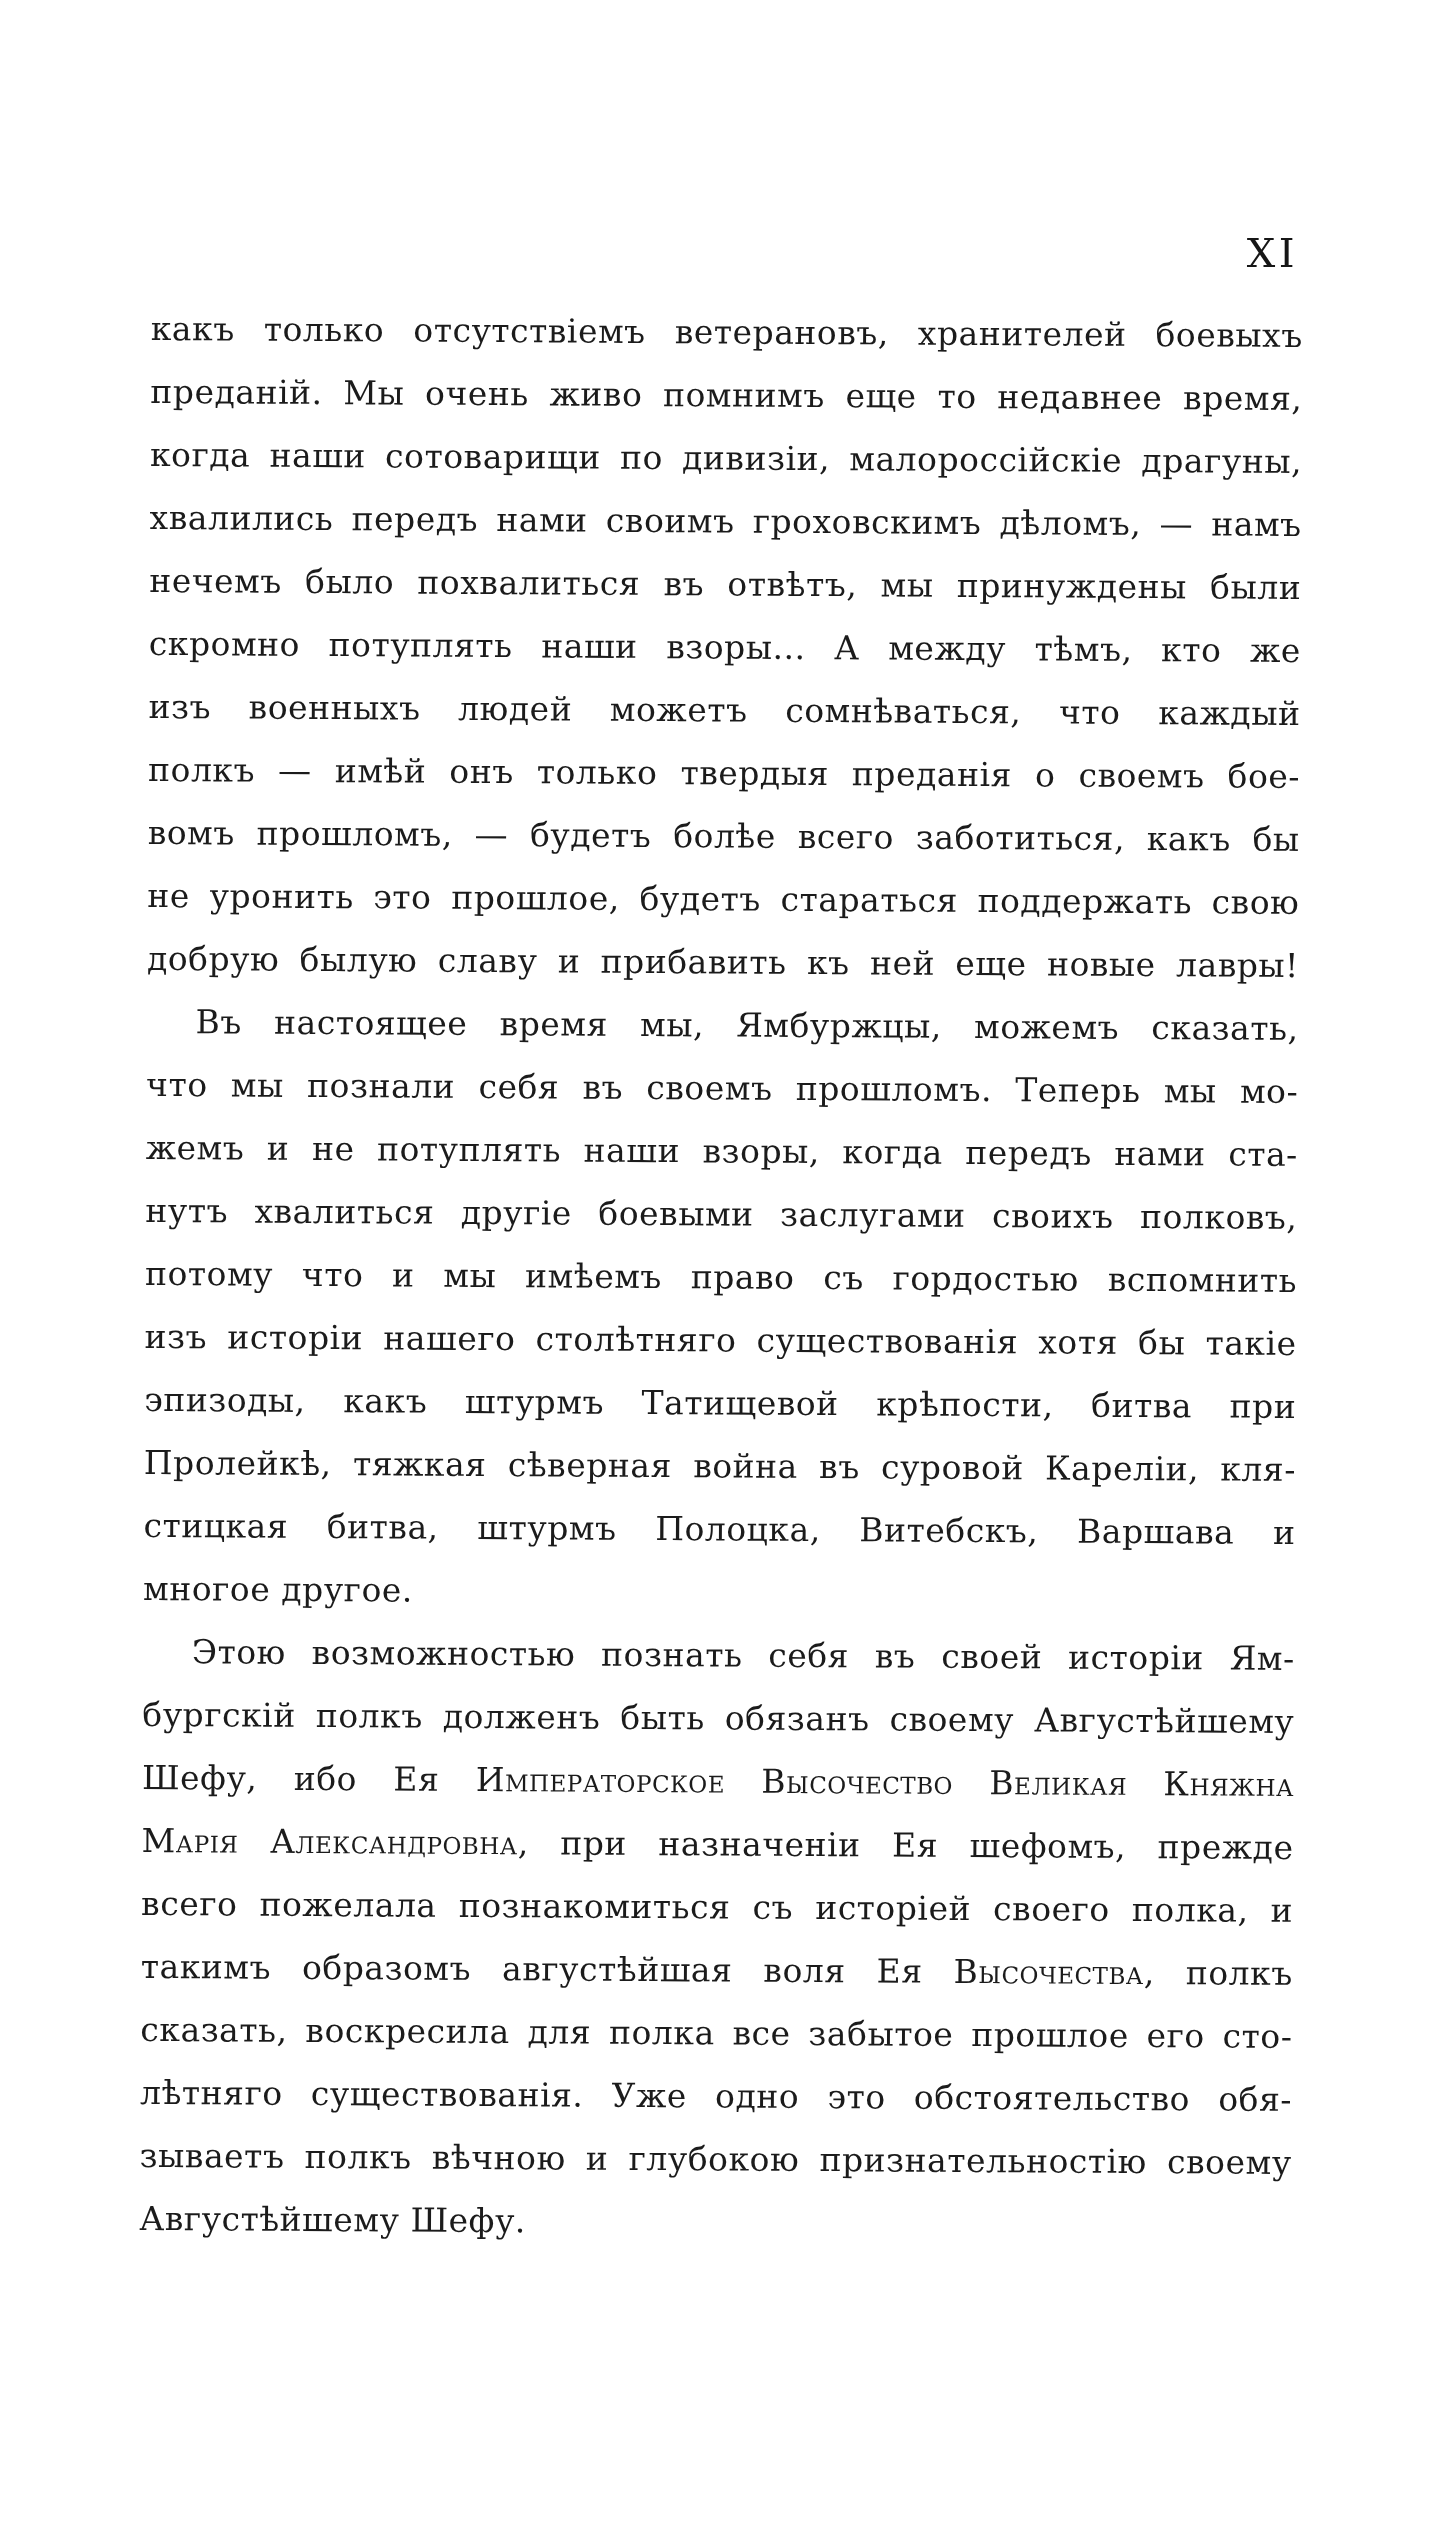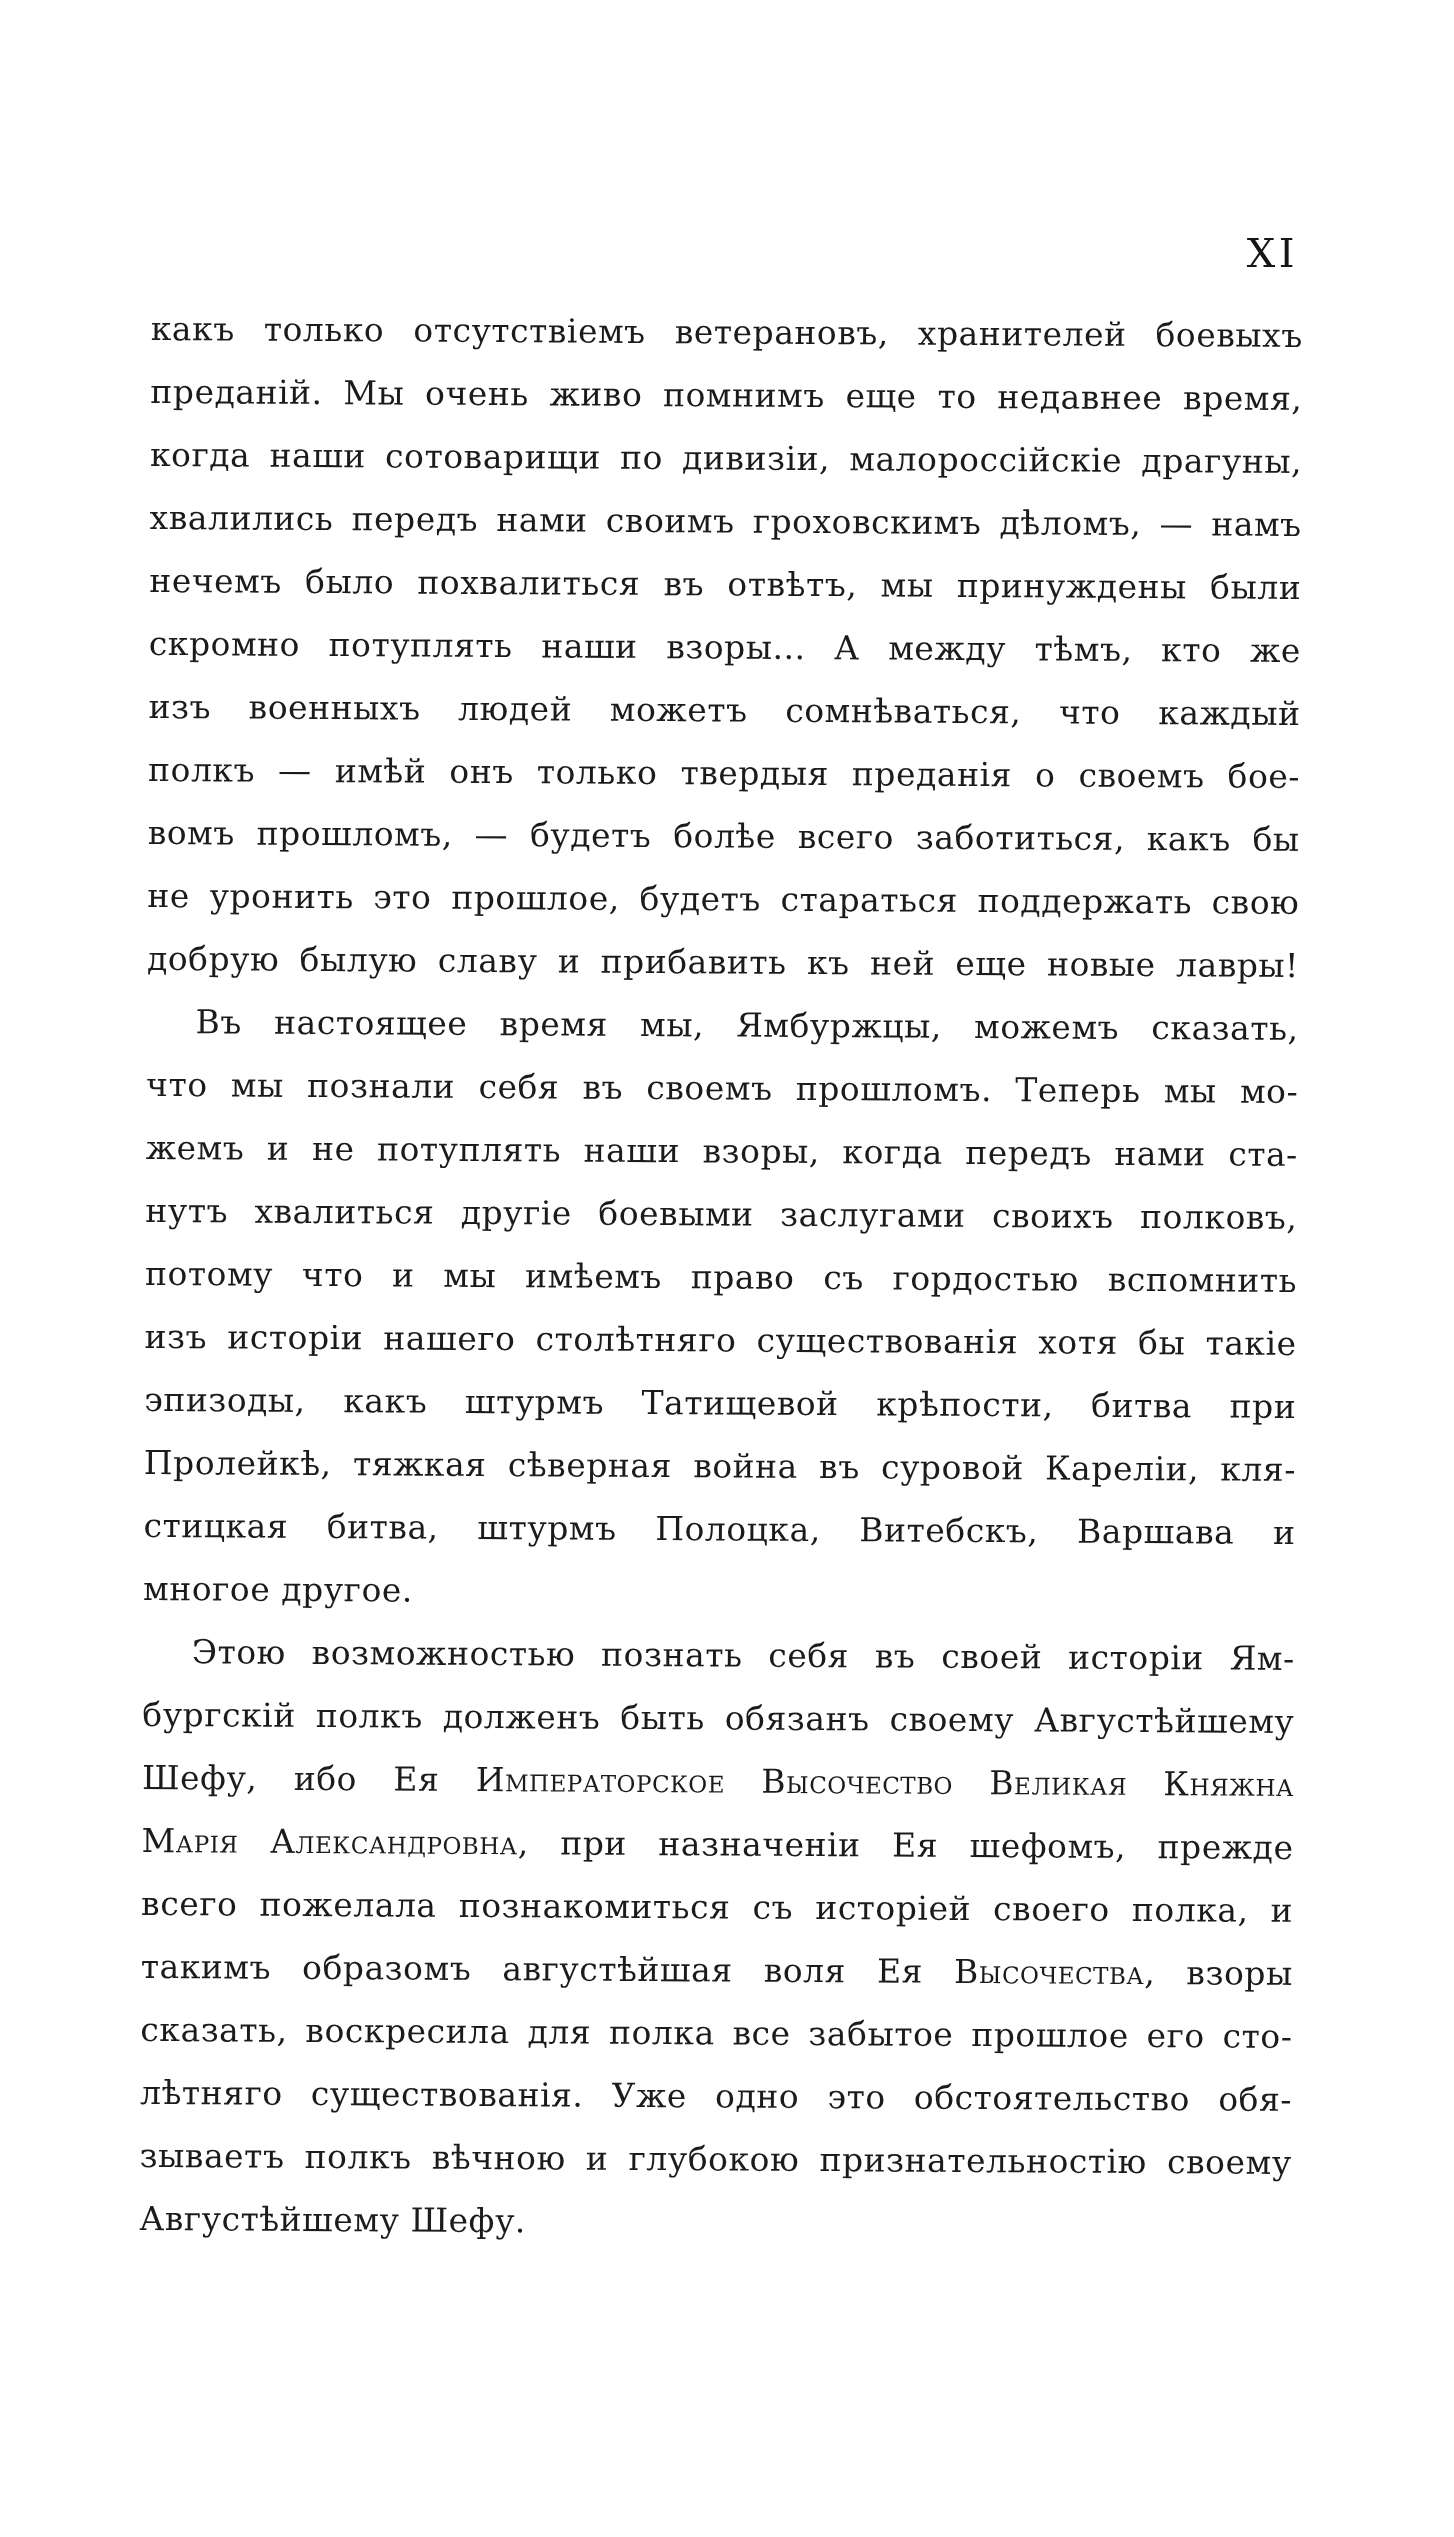--- a/index.html
+++ b/index.html
@@ -81,20 +81,20 @@
       <div class="line"><span>изъ исторіи нашего столѣтняго существованія хотя бы такіе</span></div>
       <div class="line"><span>эпизоды, какъ штурмъ Татищевой крѣпости, битва при</span></div>
       <div class="line"><span>Пролейкѣ, тяжкая сѣверная война въ суровой Кареліи, кля-</span></div>
       <div class="line"><span>стицкая битва, штурмъ Полоцка, Витебскъ, Варшава и</span></div>
       <div class="line no-just"><span>многое другое.</span></div>
       <div class="line indent"><span>Этою возможностью познать себя въ своей исторіи Ям-</span></div>
       <div class="line"><span>бургскій полкъ долженъ быть обязанъ своему Августѣйшему</span></div>
       <div class="line"><span>Шефу, ибо Ея </span><span class="sc">Императорское Высочество Великая Княжна</span></div>
       <div class="line"><span class="sc">Марія Александровна</span><span>, при назначеніи Ея шефомъ, прежде</span></div>
       <div class="line"><span>всего пожелала познакомиться съ исторіей своего полка, и</span></div>
-      <div class="line"><span>такимъ образомъ августѣйшая воля Ея </span><span class="sc">Высочества</span><span>, взоры</span></div>
+      <div class="line"><span>такимъ образомъ августѣйшая воля Ея </span><span class="sc">Высочества</span><span>, полкъ</span></div>
       <div class="line"><span>сказать, воскресила для полка все забытое прошлое его сто-</span></div>
       <div class="line"><span>лѣтняго существованія. Уже одно это обстоятельство обя-</span></div>
       <div class="line"><span>зываетъ полкъ вѣчною и глубокою признательностію своему</span></div>
       <div class="line no-just"><span>Августѣйшему Шефу.</span></div>
     </div>
 </div>
 
 
 </body></html>

